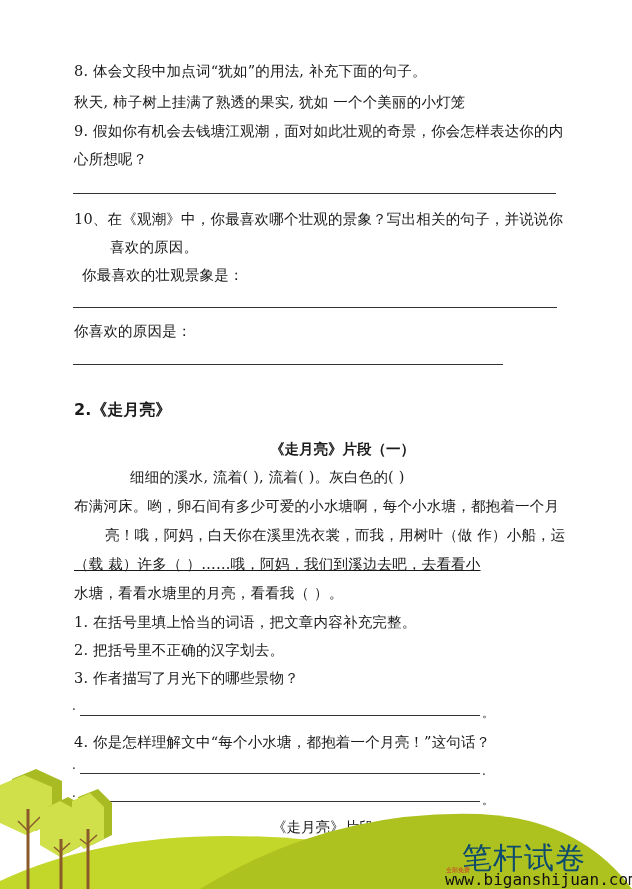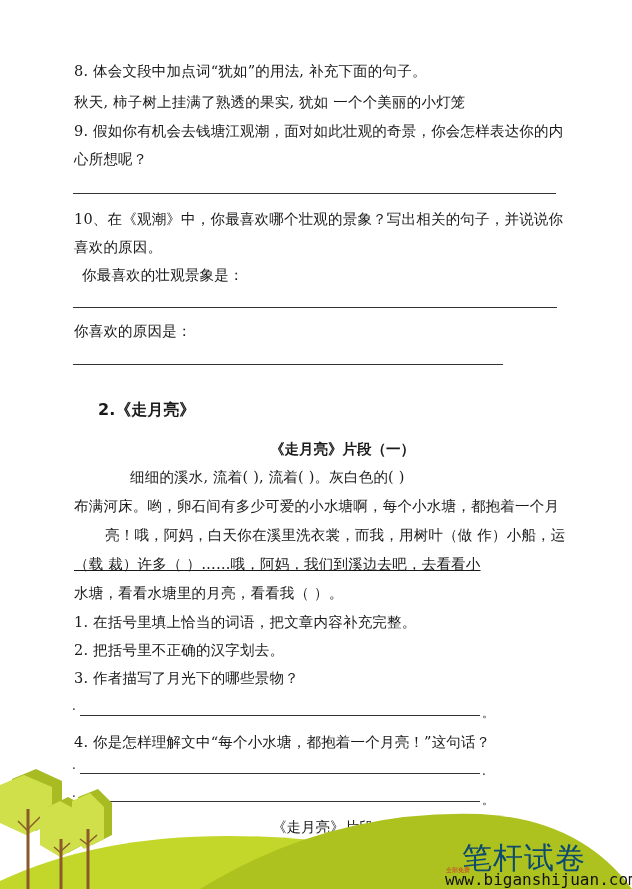--- a/index.html
+++ b/index.html
@@ -2,40 +2,40 @@
 <html><head>
 <meta charset="utf-8">
 <style>
   html, body { margin: 0; padding: 0; }
   body {
     width: 632px; height: 889px; background: #ffffff; position: relative; overflow: hidden;
     font-family: "DejaVu Serif", "Liberation Serif", serif; color: #1a1a1a;
   }
   .line { position: absolute; left: 74px; font-size: 14.5px; white-space: nowrap; letter-spacing: 0.2px; }
   .rule { position: absolute; height: 1px; background: #333; }
-  .h2 { position: absolute; left: 74px; top: 400px; font-size: 16px; font-weight: bold; font-family: "DejaVu Sans", "Liberation Sans", sans-serif; margin-left: 24px; }
+  .h2 { position: absolute; left: 74px; top: 400px; font-size: 16px; font-weight: bold; font-family: "DejaVu Sans", "Liberation Sans", sans-serif; }
   .subtitle { position: absolute; font-size: 14.5px; font-weight: bold; white-space: nowrap; font-family: Liberation Mono, monospace; }
   .subtitle2 { position: absolute; font-size: 14.5px; white-space: nowrap; }
   .dot { position: absolute; font-size: 12px; }
   .footer { position: absolute; left: 0; bottom: 0; width: 632px; height: 120px; }
   .logo-big { position: absolute; left: 462px; top: 838px; font-size: 30px; font-family: "DejaVu Sans", "Liberation Sans", sans-serif; color: #0c4a6e; letter-spacing: 1px; }
   .logo-small { position: absolute; left: 445px; top: 870px; font-size: 16px; font-family: "DejaVu Sans Mono", "Liberation Mono", monospace; color: #111; }
   .logo-tag { position: absolute; left: 446px; top: 866px; font-size: 6px; color: #d0302a; font-family: "DejaVu Sans", sans-serif; }
 </style>
 </head>
 <body>
 
 <div class="line" style="top:62px;">8. 体会文段中加点词“犹如”的用法, 补充下面的句子。</div>
 <div class="line" style="top:93px;">秋天, 柿子树上挂满了熟透的果实, 犹如    一个个美丽的小灯笼</div>
 <div class="line" style="top:122px;">9. 假如你有机会去钱塘江观潮，面对如此壮观的奇景，你会怎样表达你的内</div>
 <div class="line" style="top:150px;">心所想呢？</div>
 <div class="rule" style="left:73px; top:193px; width:483px;"></div>
 
 <div class="line" style="top:210px;">10、在《观潮》中，你最喜欢哪个壮观的景象？写出相关的句子，并说说你</div>
-<div class="line" style="top:238px;">喜欢的原因。</div>
+<div class="line" style="top:238px;margin-left:36px;">喜欢的原因。</div>
 <div class="line" style="top:266px;margin-left:8px;">你最喜欢的壮观景象是：</div>
 <div class="rule" style="left:73px; top:307px; width:484px;"></div>
 <div class="line" style="top:322px;">你喜欢的原因是：</div>
 <div class="rule" style="left:73px; top:364px; width:430px;"></div>
 
 <div class="h2">2.《走月亮》</div>
 <div class="subtitle" style="left:270px; top:440px;">《走月亮》片段（一）</div>
 
 <div class="line" style="left:130px; top:468px;">细细的溪水, 流着(                    ), 流着(      )。灰白色的(       )</div>
 <div class="line" style="top:497px;">布满河床。哟，卵石间有多少可爱的小水塘啊，每个小水塘，都抱着一个月</div>

